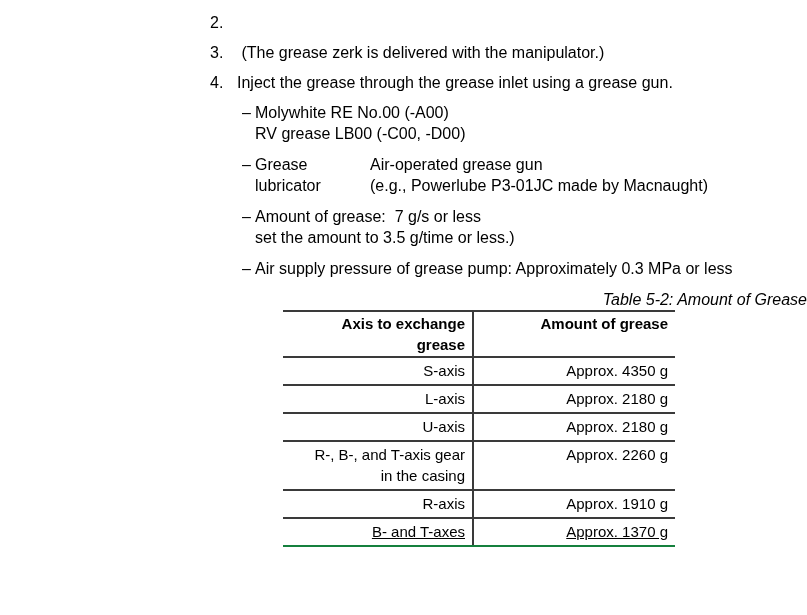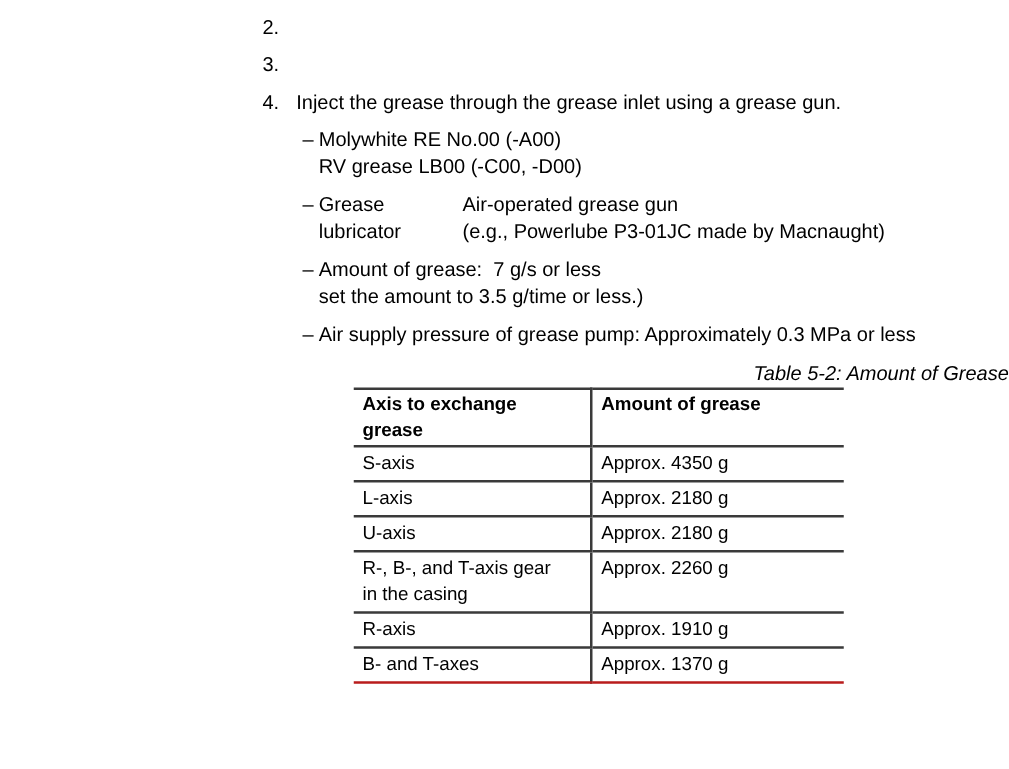--- a/index.html
+++ b/index.html
@@ -26,44 +26,45 @@
     text-align:right;
   }
   table.grease{
     border-collapse:collapse;
     margin-left:283px;
     font-size:15px;line-height:21px;
   }
   table.grease th,
   table.grease td{
     border-top:2px solid #3a3a3a;
-    vertical-align:top;text-align:left;
+    vertical-align:top;text-align:right;
     padding:2px 7px 3px 7px;
   }
   table.grease th{font-weight:bold;padding-top:1px;padding-bottom:1px;}
   table.grease th:first-child,
   table.grease td:first-child{border-right:2px solid #3a3a3a;width:175px;}
   table.grease th:last-child,
   table.grease td:last-child{width:187px;}
-  table.grease tbody tr:last-child td{border-bottom:2px solid #b91c1c;}
+  table.grease tbody tr:last-child td{border-bottom:2px solid #15803d;text-decoration:underline;}
 </style>
 </head>
 <body>
 
 <div class="page">
 
   <div>
 
     <div class="step">
       <span class="step-num" data-bind="steps.0.number">2.</span>
     </div>
 
     <div class="step">
       <span class="step-num" data-bind="steps.1.number">3.</span>
       <div>
+        <div data-bind="steps.1.lines.1"> (The grease zerk is delivered with the manipulator.)</div>
       </div>
     </div>
 
     <div class="step">
       <span class="step-num" data-bind="steps.2.number">4.</span>
       <div>
         <div data-bind="steps.2.lines.0">Inject the grease through the grease inlet using a grease gun.</div>
       </div>
     </div>
   </div>

